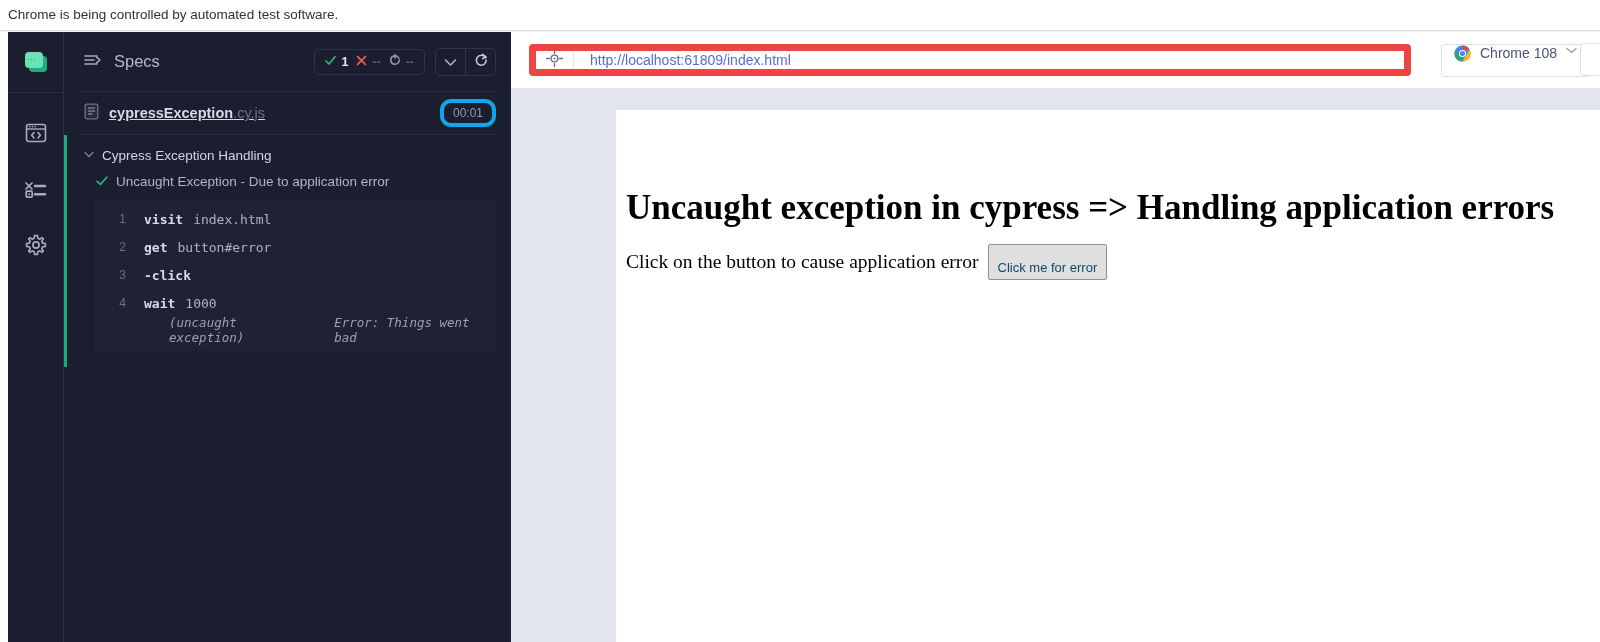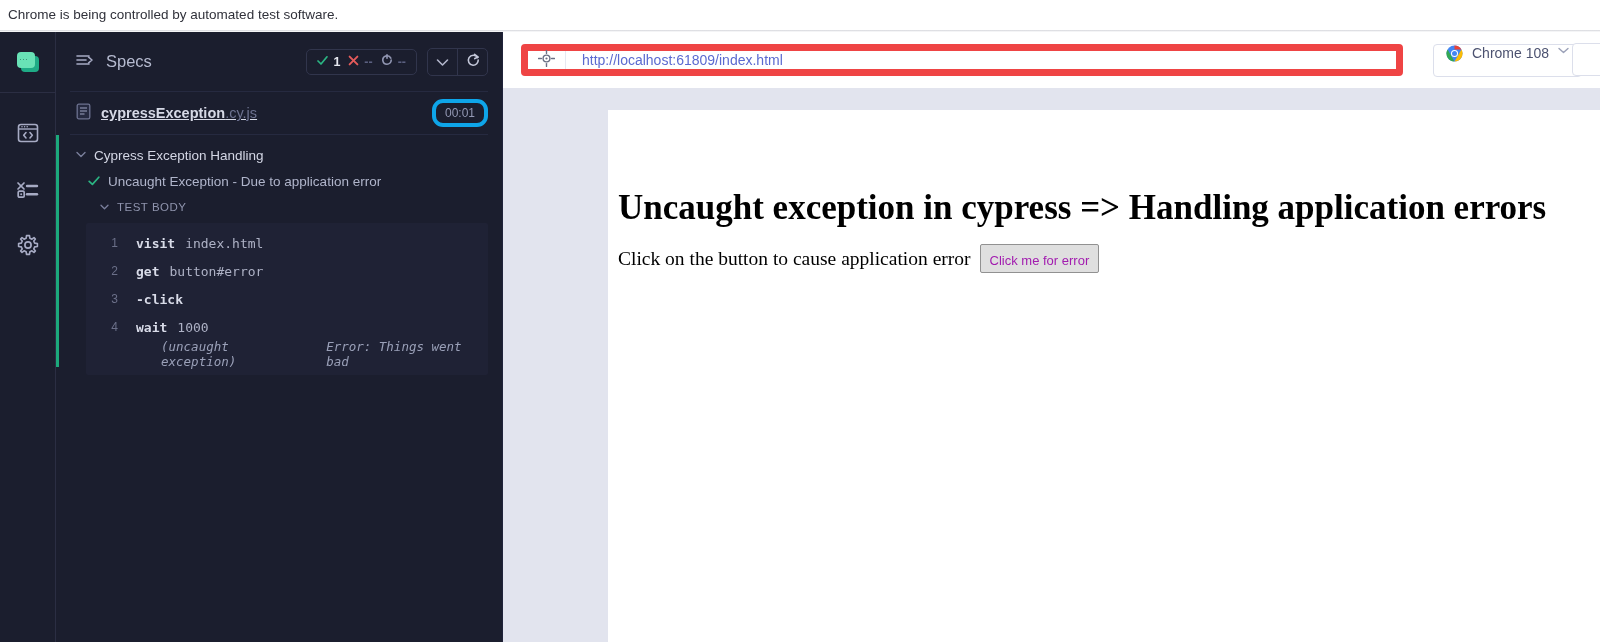--- a/index.html
+++ b/index.html
@@ -18,21 +18,21 @@
     font-size:13.5px; line-height:30px;
     padding-left:8px; box-sizing:border-box;
     white-space:nowrap;
   }
   .banner-shadow {
     position:absolute; left:0; top:30px; width:1600px; height:2px;
     background:linear-gradient(to bottom, rgba(120,125,140,0.32), rgba(120,125,140,0.0));
   }
 
   
-  .app { position:absolute; left:0; top:32px; width:1560px; height:610px; background:#1b1e2e; }
+  .app { position:absolute; left:8px; top:32px; width:1560px; height:610px; background:#1b1e2e; }
 
   
   .rail {
     position:absolute; left:0; top:0; width:56px; height:610px;
     background:#1b1e2e; border-right:1px solid #2b2e43;
     box-sizing:border-box;
   }
   .rail-logo-cell {
     height:60px; display:flex; align-items:center; justify-content:center;
     border-bottom:1px solid #2b2e43;
@@ -203,23 +203,23 @@
     position:absolute; left:10px; top:78px; width:960px;
     font-family:"Liberation Serif", serif; font-weight:bold;
     font-size:35px; color:#000000; white-space:nowrap;
   }
   .aut-line {
     position:absolute; left:10px; top:134px;
     display:flex; align-items:center; gap:9px;
   }
   .aut-text { font-family:"Liberation Serif", serif; font-size:19.5px; color:#000000; }
   .aut-btn {
-    font-family:"Liberation Sans", sans-serif; font-size:13px; color:#a21caf;
+    font-family:"Liberation Sans", sans-serif; font-size:13px; color:#0c4a6e;
     background:#dfdfdf; border:1px solid #919191; border-radius:2px;
-    padding:9px 9px 4px; cursor:pointer; line-height:1.1;
+    padding:16px 9px 4px; cursor:pointer; line-height:1.1;
   }
 </style>
 </head>
 <body>
 
 <div class="root">
 
   <div class="automation-banner">Chrome is being controlled by automated test software.</div>
   <div class="banner-shadow"></div>
 
@@ -370,28 +370,20 @@
 
           <div class="tree-row test-row">
             <span>
               <svg width="12" height="12" viewBox="0 0 12 12">
                 <path d="M1.2 6.4 L4.4 9.4 L10.8 2.2" fill="none" stroke="#2bb583" stroke-width="1.7" stroke-linecap="round" stroke-linejoin="round"></path>
               </svg>
             </span>
             <span class="test-label">Uncaught Exception - Due to application error</span>
           </div>
 
-          <div class="tree-row testbody-row">
-            <span class="chev">
-              <svg width="9" height="6" viewBox="0 0 9 6">
-                <path d="M1 1.2 L4.5 4.8 L8 1.2" fill="none" stroke="#7a7f9c" stroke-width="1.3" stroke-linecap="round" stroke-linejoin="round"></path>
-              </svg>
-            </span>
-            <span class="testbody-label">TEST BODY</span>
-          </div>
 
           <div class="commands">
             <div class="cmd">
               <span class="num">1</span>
               <span class="name">visit</span>
               <span class="arg">index.html</span>
             </div>
             <div class="cmd">
               <span class="num">2</span>
               <span class="name">get</span>

